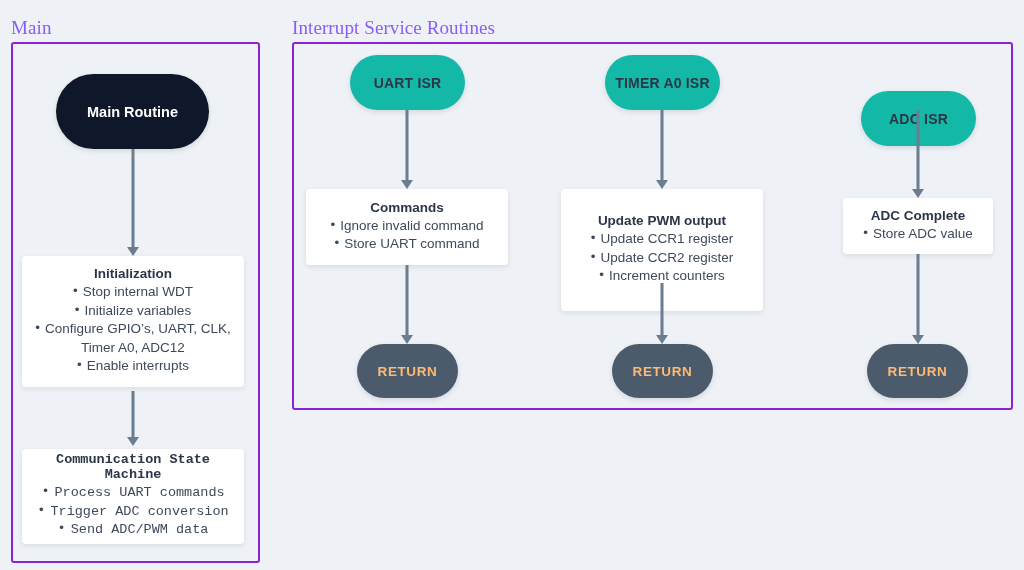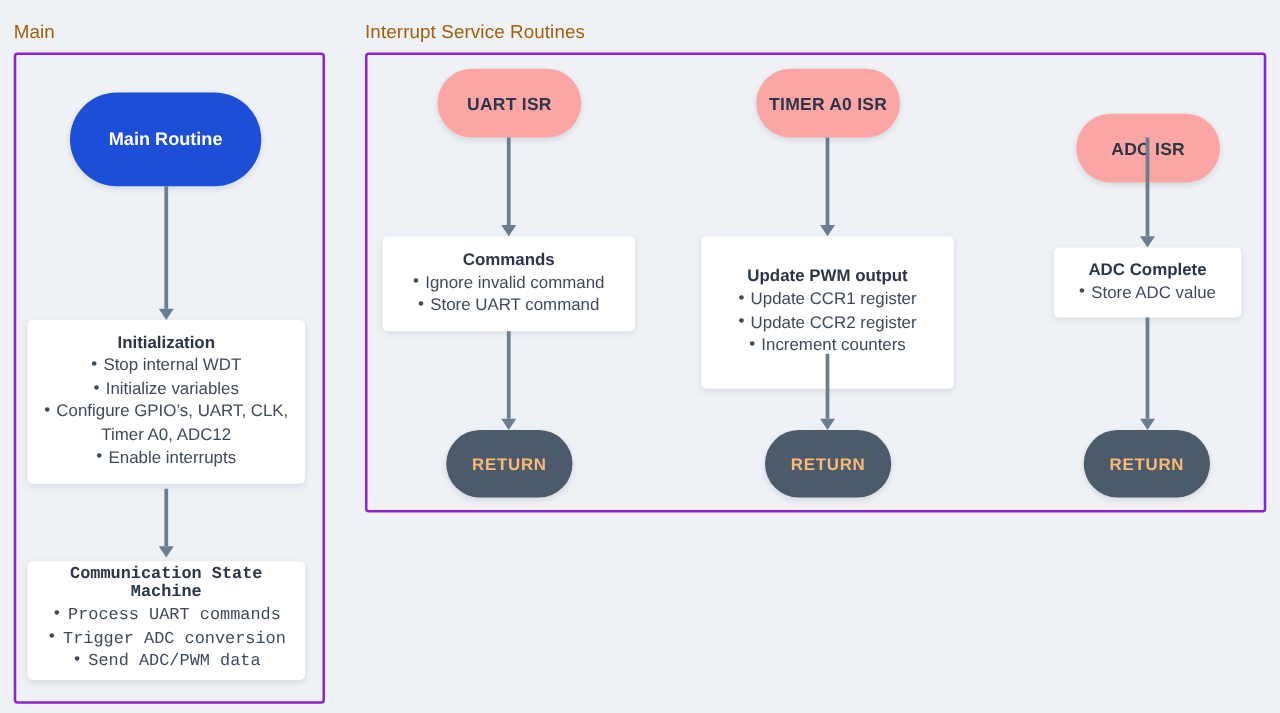--- a/index.html
+++ b/index.html
@@ -15,24 +15,25 @@
     position: relative;
   }
   .canvas {
     position: absolute;
     inset: 0;
   }
 
   
   .group-caption {
     position: absolute;
-    font-size: 15px;
-    color: #a16207;
+    font-size: 19px;
+    color: #8b5cf6;
     letter-spacing: .1px;
     white-space: nowrap;
+    font-family: Liberation Serif, serif;
   }
   #caption-main { left: 11px; top: 17px; }
   #caption-isr  { left: 292px; top: 17px; }
 
   
   .group-frame {
     position: absolute;
     border: 2px solid #8b22d6;
     border-radius: 3px;
     box-sizing: border-box;
@@ -49,29 +50,29 @@
     flex-direction: column;
     align-items: center;
     justify-content: center;
   }
 
   .pill {
     border-radius: 999px;
     box-shadow: 0 2px 5px rgba(40,55,80,.13);
   }
   .pill-start {
-    background: #1d4ed8;
+    background: #0f172a;
   }
   .pill-start .node-title {
     color: #ffffff;
     font-weight: bold;
     font-size: 14.5px;
   }
   .pill-isr {
-    background: #fca5a5;
+    background: #14b8a6;
   }
   .pill-isr .node-title {
     color: #2b3648;
     font-weight: bold;
     font-size: 14px;
     letter-spacing: .2px;
   }
   .pill-return {
     background: #4c5b६b;
     background: #4c5b6b;

